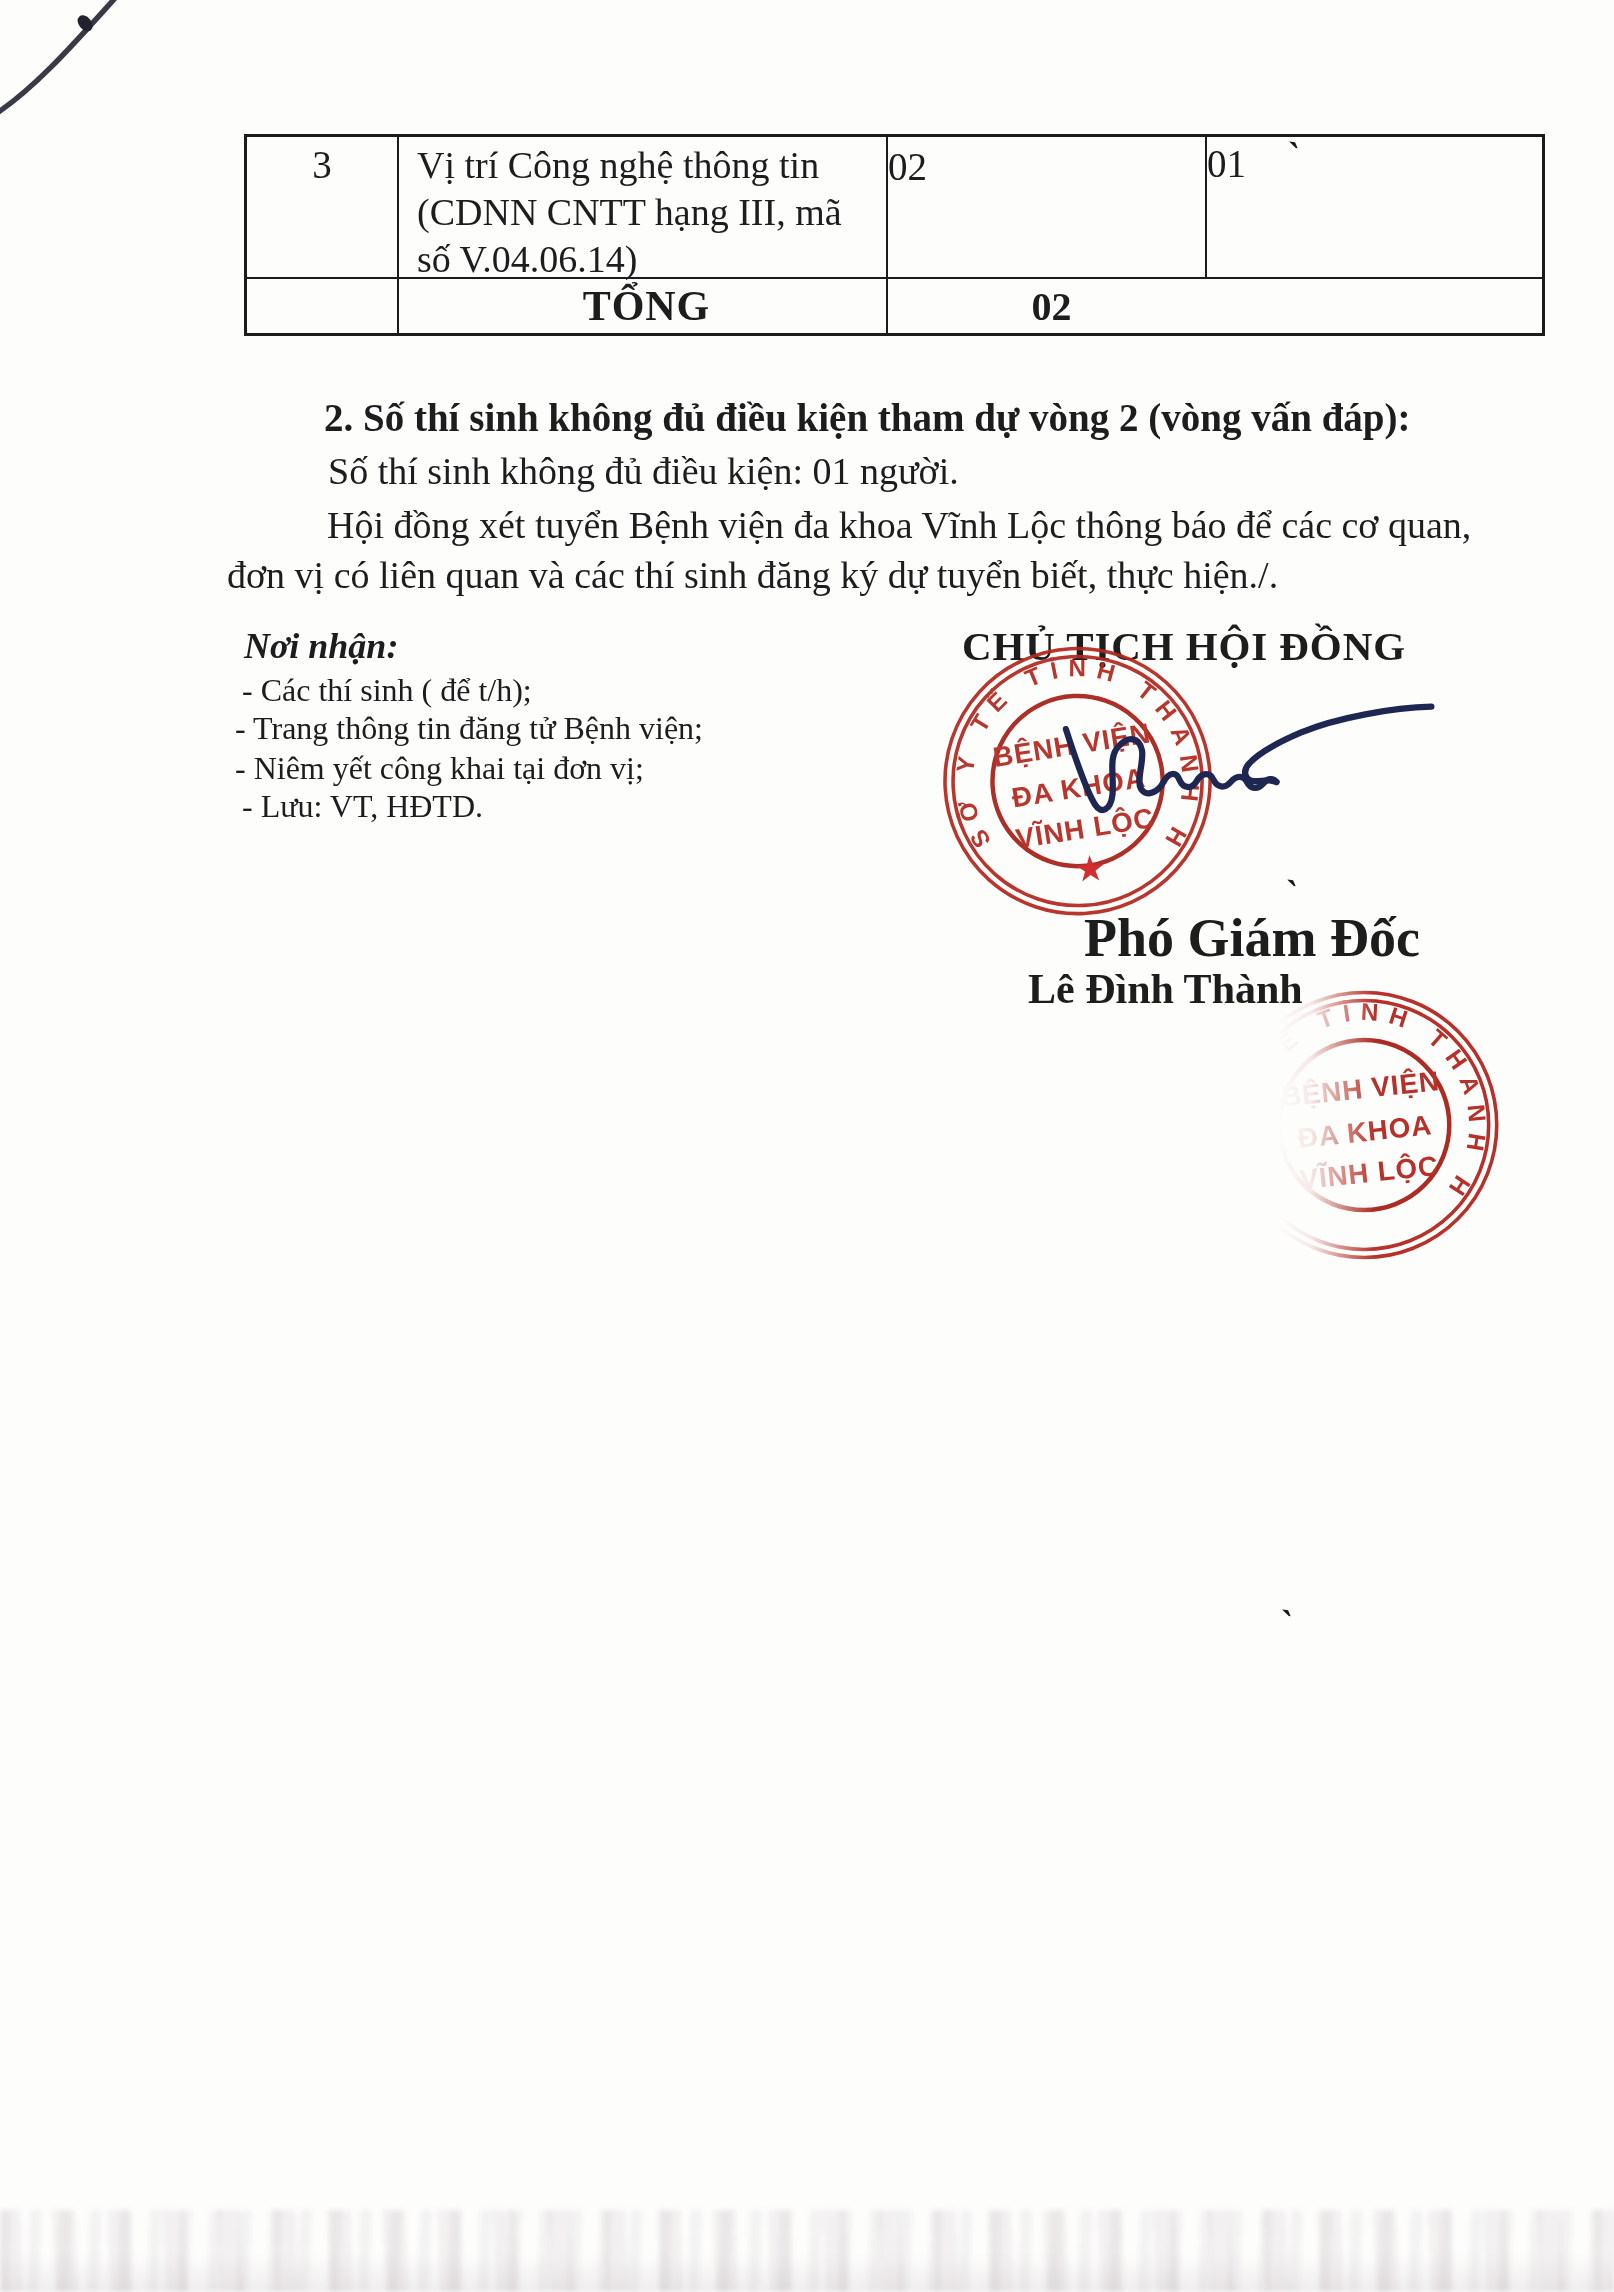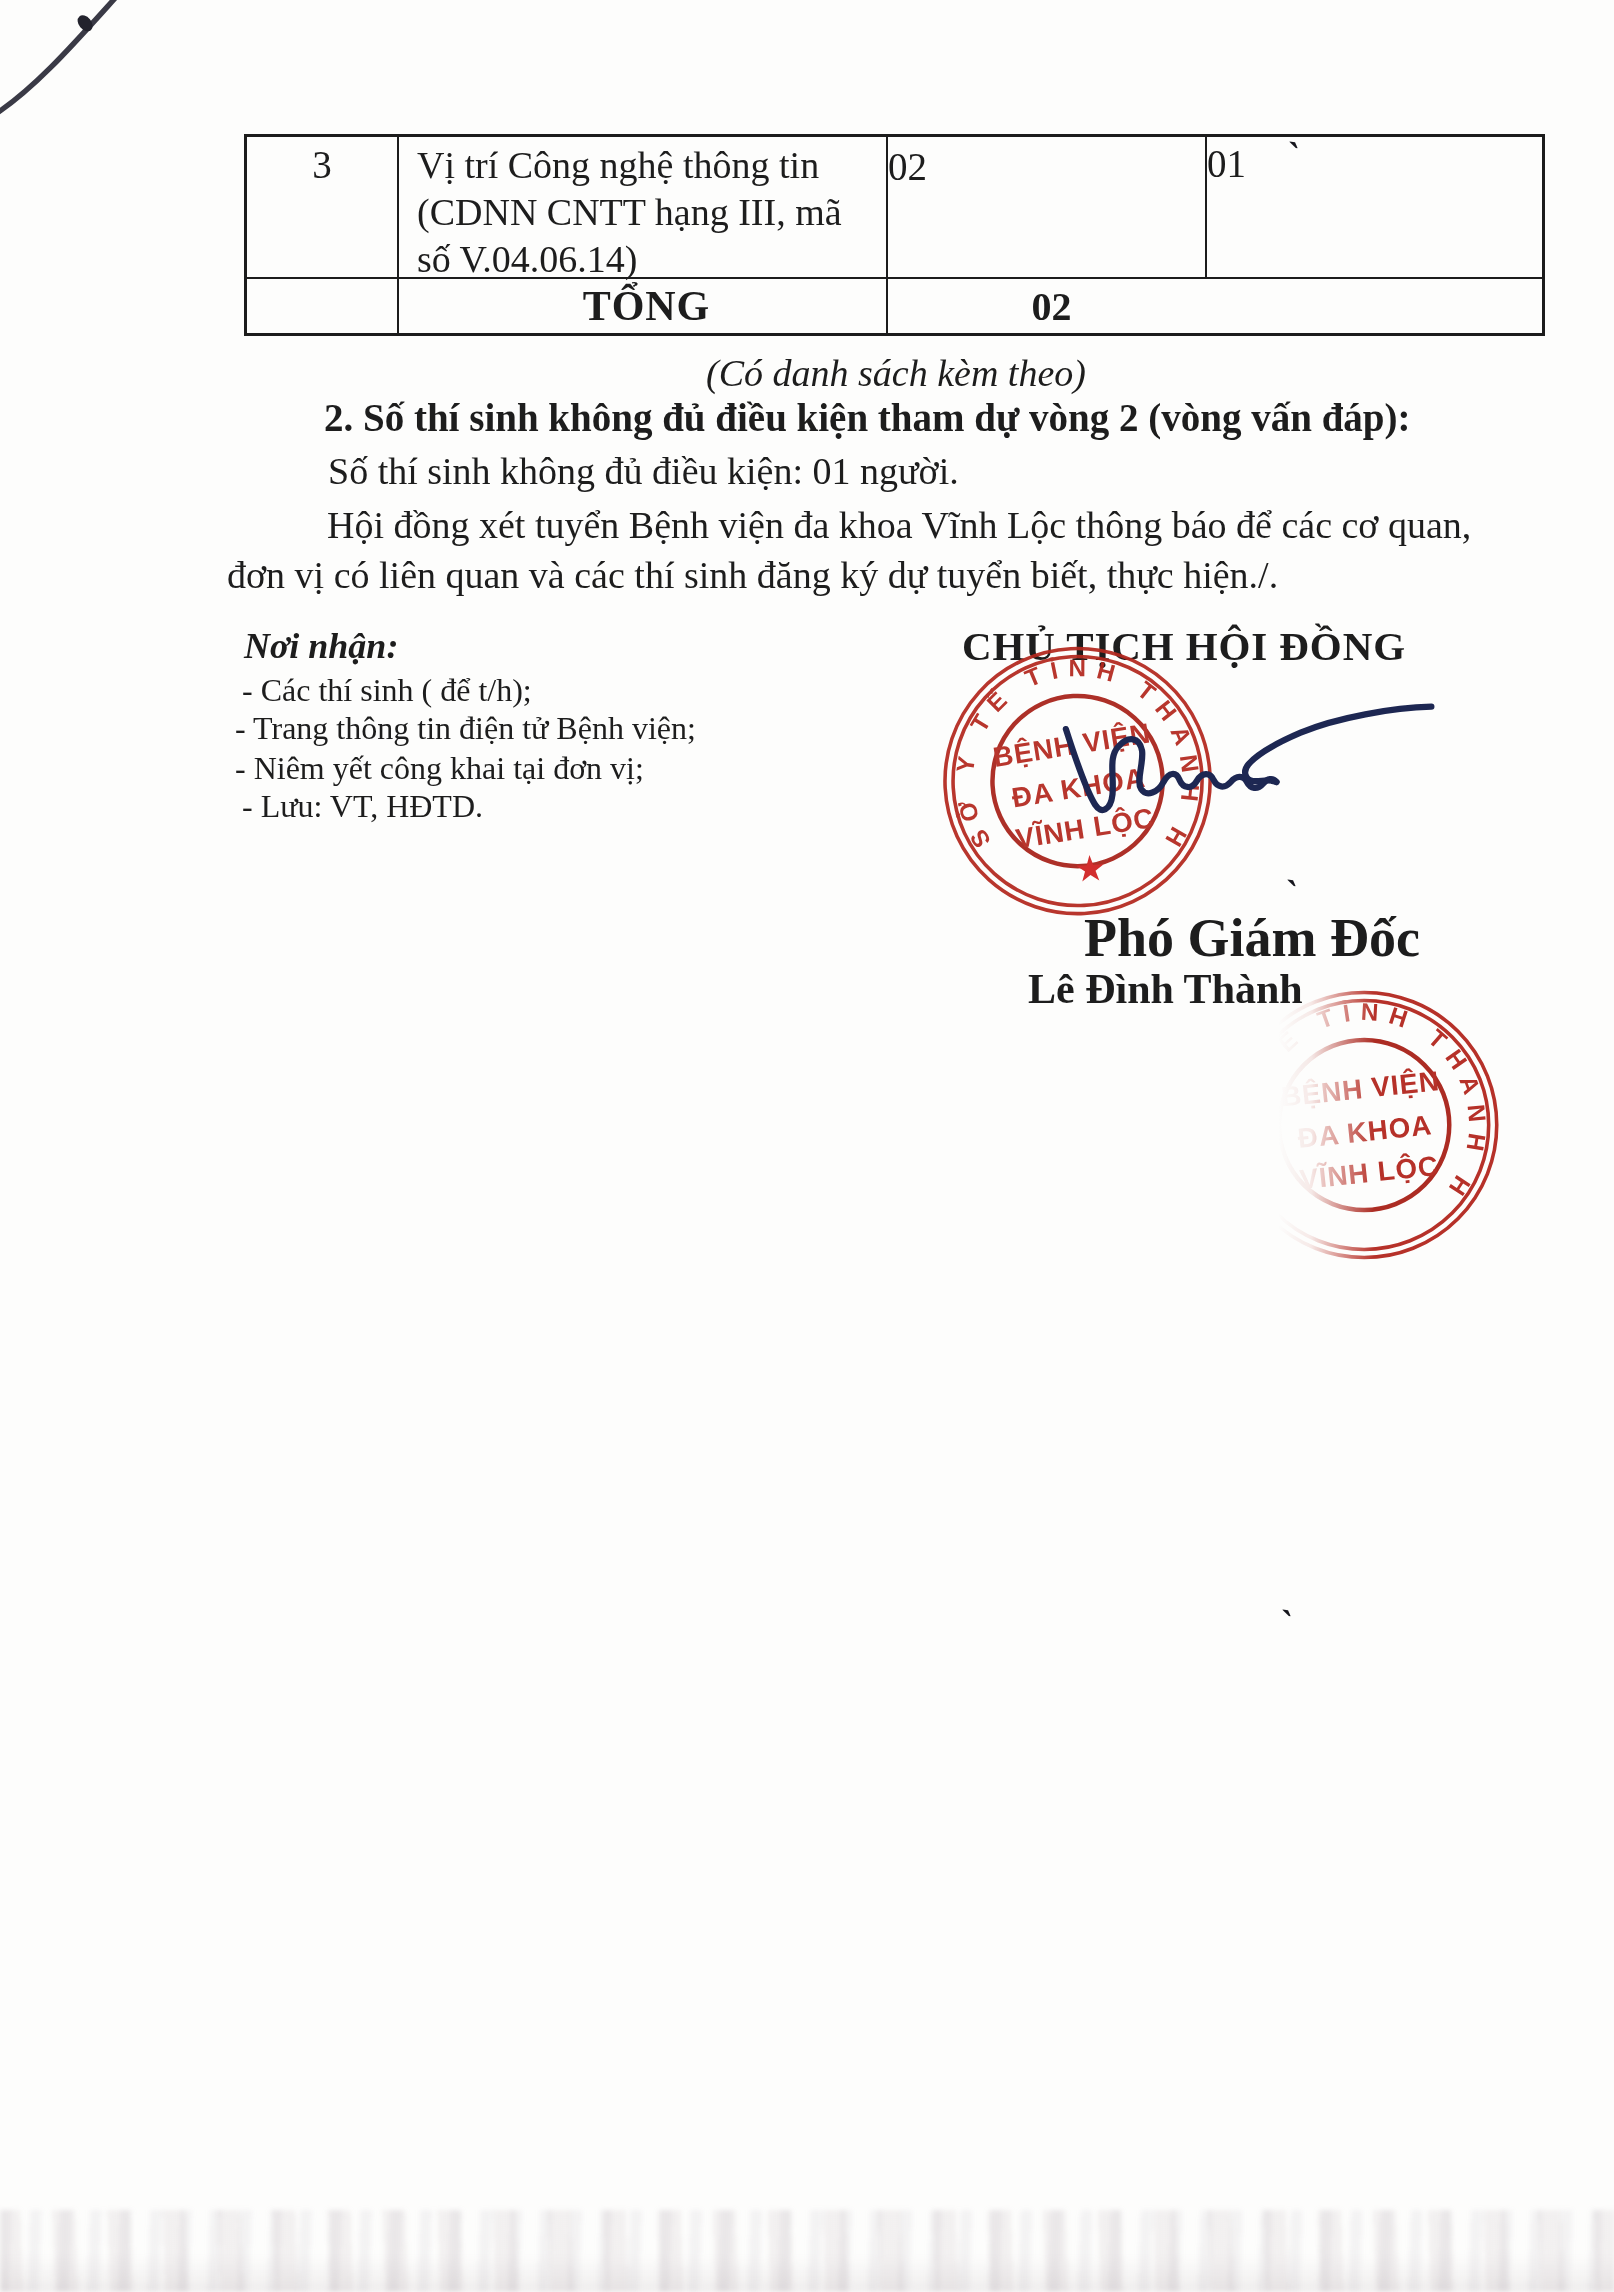--- a/index.html
+++ b/index.html
@@ -80,31 +80,30 @@
 
     <div class="cell"></div>
     <div class="cell cell-total">
       <span class="total-label">TỔNG</span>
     </div>
     <div class="cell cell-total last">
       <span class="total-num">02</span>
     </div>
   </div>
 
-  <div class="abs attachment">(Có danh sách kèm theo)</div>
 
   <div class="abs h2line">2. Số thí sinh không đủ điều kiện tham dự vòng 2 (vòng vấn đáp):</div>
 
   <div class="abs detline">Số thí sinh không đủ điều kiện: 01 người.</div>
 
   <div class="abs closing">Hội đồng xét tuyển Bệnh viện đa khoa Vĩnh Lộc thông báo để các cơ quan, đơn vị có liên quan và các thí sinh đăng ký dự tuyển biết, thực hiện./.</div>
 
   <div class="abs noinhan">Nơi nhận:</div>
   <div class="abs rcp i0">- Các thí sinh ( để t/h);</div>
-  <div class="abs rcp i1">- Trang thông tin điện tử Bệnh viện;</div>
+  <div class="abs rcp i1">- Trang thông tin đăng tử Bệnh viện;</div>
   <div class="abs rcp i2">- Niêm yết công khai tại đơn vị;</div>
   <div class="abs rcp i3">- Lưu: VT, HĐTD.</div>
 
   <div class="abs chairtitle">CHỦ TỊCH HỘI ĐỒNG</div>
   <div class="abs postitle">Phó Giám Đốc</div>
   <div class="abs signame">Lê Đình Thành</div>
 
   <svg class="overlay" width="1615" height="2293" viewBox="0 0 1803 2560">
     <defs>
       <path id="ringArc1" d="M 1107.2 939.2 A 117 117 0 1 1 1298.8 939.2" fill="none"></path>

